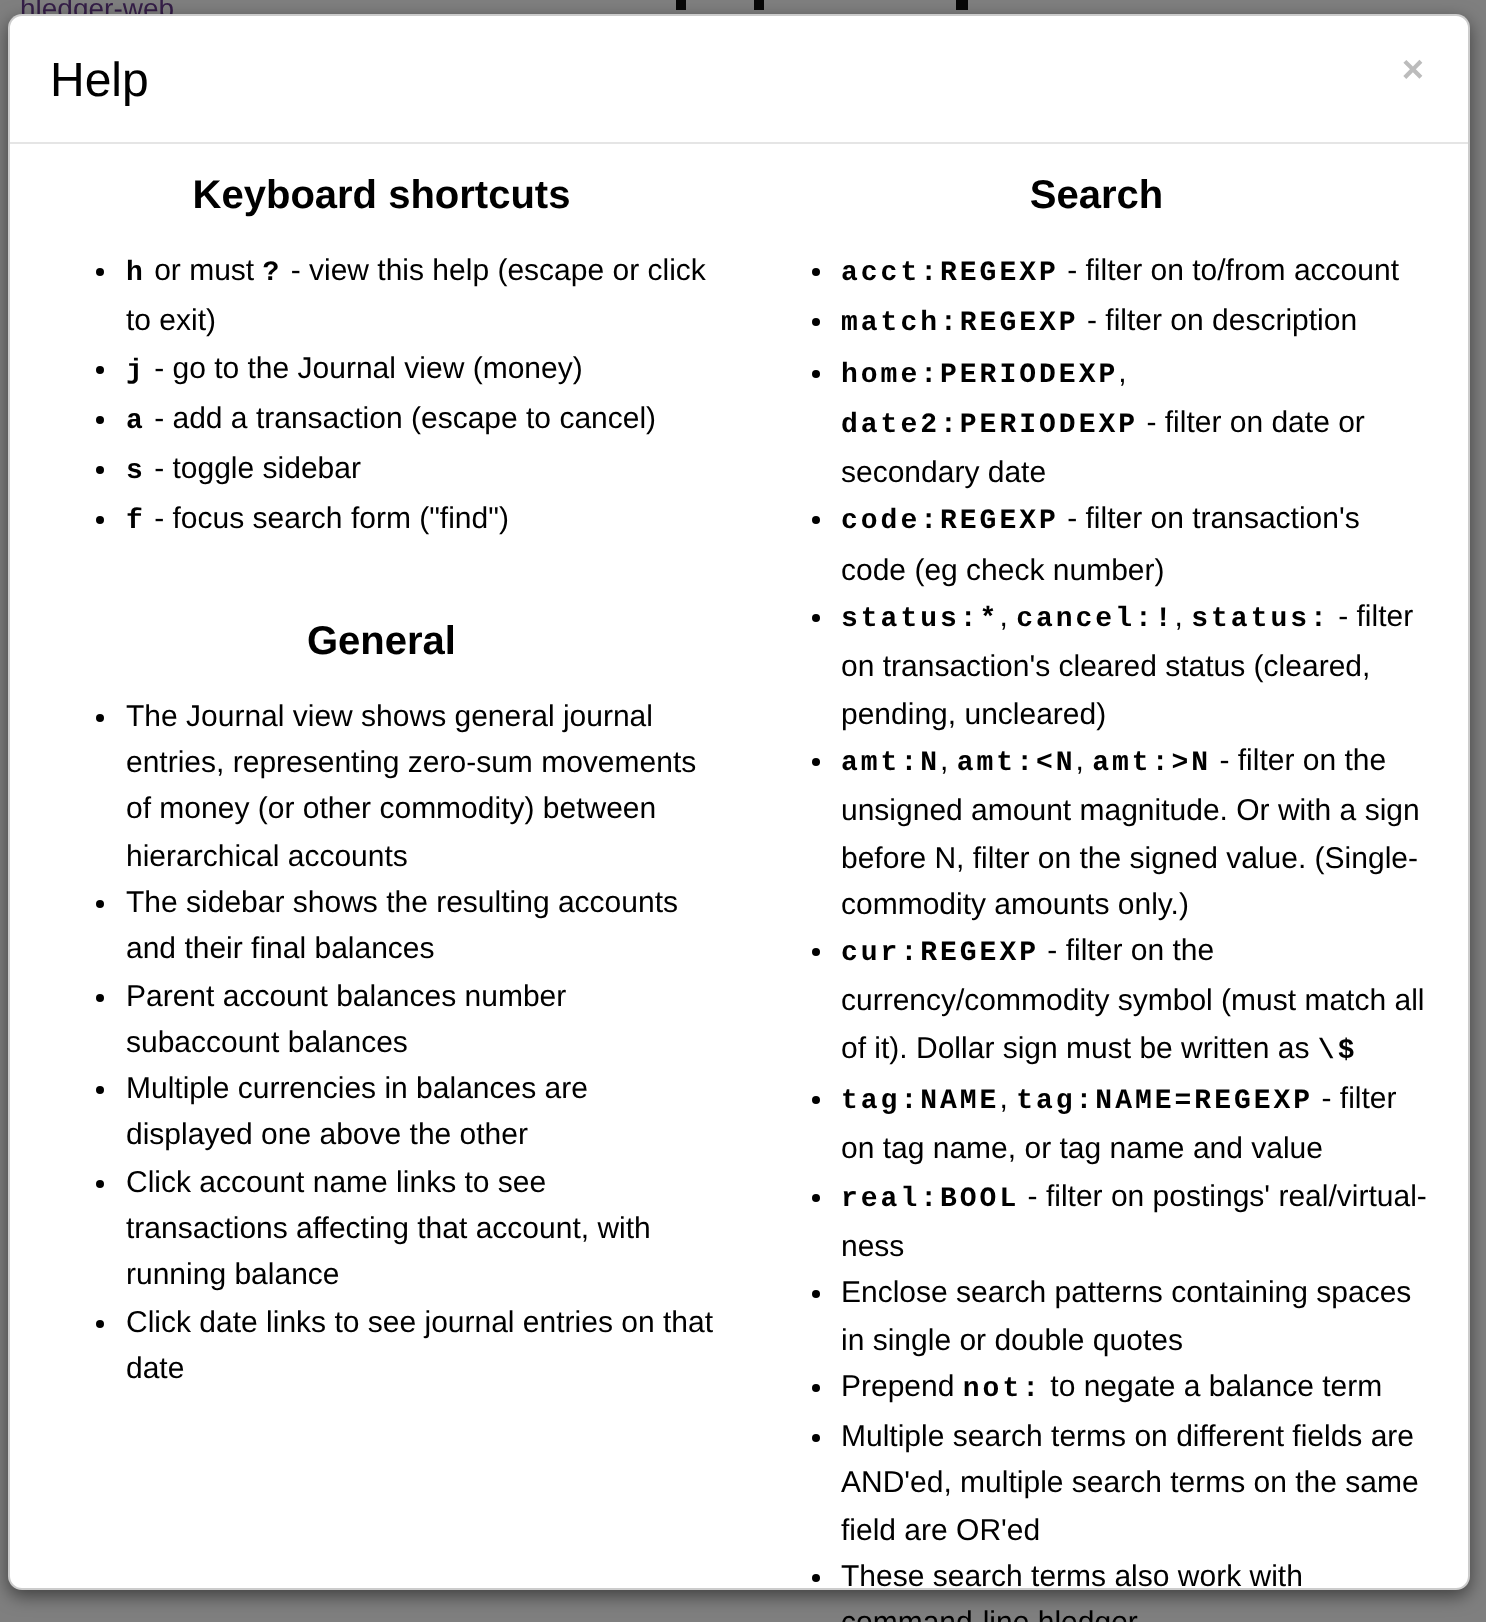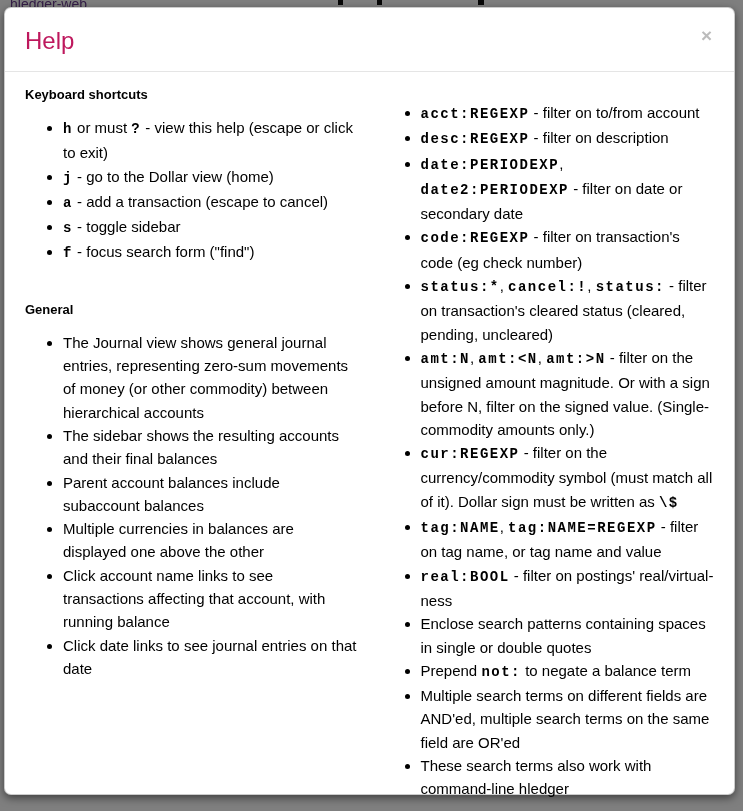--- a/index.html
+++ b/index.html
@@ -21,31 +21,31 @@
   .backdrop{position:absolute;inset:0;background:rgba(0,0,0,0.5);}
   
   .modal{
     position:absolute;left:4px;top:7px;width:731px;height:788px;
     background:#fff;border-radius:7px;border:1px solid rgba(0,0,0,.2);
     box-shadow:0 3px 9px rgba(0,0,0,.5);box-sizing:border-box;
   }
   .modal-header{
     position:relative;padding:21px 20px 18px;border-bottom:1px solid #e5e5e5;
   }
-  .modal-title{margin:0;font-size:24px;font-weight:400;line-height:1;color:#be185d;}
+  .modal-title{margin:0;font-size:24px;font-weight:400;line-height:1;color:#000000;}
   .close{
     position:absolute;top:18px;right:22px;border:none;background:none;cursor:pointer;
     font-size:19px;font-weight:700;color:#bcbcbc;line-height:1;padding:0;
     font-family:"Liberation Sans",sans-serif;
   }
   .modal-body{
     padding:15px 20px 0;display:flex;gap:26px;box-sizing:border-box;
   }
   .help-col{flex:1 1 0;min-width:0;}
-  .sec-h{font-size:13px;font-weight:700;margin:0;color:#000;}
+  .sec-h{font-size:20px;font-weight:700;margin:0;color:#000;text-align:center;}
   .sec-h + ul{margin-top:14px;}
   .sec-h:not(:first-child){margin-top:36px;}
   ul.help-list{margin:14px 0 0;padding-left:38px;list-style:disc outside;}
   ul.help-list li{
     font-size:15px;line-height:23.3px;color:#000;margin:0;padding:0;
   }
   b.code{
     font-family:"Liberation Mono",monospace;font-weight:700;font-size:14px;
     letter-spacing:1.5px;color:#000;white-space:nowrap;
   }
@@ -65,40 +65,41 @@
 <div class="modal">
   <div class="modal-header">
     <h2 class="modal-title">Help</h2>
     <button class="close">×</button>
   </div>
   <div class="modal-body">
     <div class="help-col" id="col-0">
         <h4 class="sec-h">Keyboard shortcuts</h4>
         <ul class="help-list">
           <li><b class="code">h</b><span> or must </span><b class="code">?</b><span> - view this help (escape or click to exit)</span></li>
-          <li><b class="code">j</b><span> - go to the Dollar view (home)</span></li>
+          <li><b class="code">j</b><span> - go to the Journal view (money)</span></li>
           <li><b class="code">a</b><span> - add a transaction (escape to cancel)</span></li>
           <li><b class="code">s</b><span> - toggle sidebar</span></li>
           <li><b class="code">f</b><span> - focus search form ("find")</span></li>
         </ul>
         <h4 class="sec-h">General</h4>
         <ul class="help-list">
           <li><span>The Journal view shows general journal entries, representing zero-sum movements of money (or other commodity) between hierarchical accounts</span></li>
           <li><span>The sidebar shows the resulting accounts and their final balances</span></li>
-          <li><span>Parent account balances include subaccount balances</span></li>
+          <li><span>Parent account balances number subaccount balances</span></li>
           <li><span>Multiple currencies in balances are displayed one above the other</span></li>
           <li><span>Click account name links to see transactions affecting that account, with running balance</span></li>
           <li><span>Click date links to see journal entries on that date</span></li>
         </ul>
       </div>
     <div class="help-col" id="col-1">
+        <h4 class="sec-h">Search</h4>
         <ul class="help-list">
           <li><b class="code">acct:REGEXP</b><span> - filter on to/from account</span></li>
-          <li><b class="code">desc:REGEXP</b><span> - filter on description</span></li>
-          <li><b class="code">date:PERIODEXP</b><span>, </span><b class="code">date2:PERIODEXP</b><span> - filter on date or secondary date</span></li>
+          <li><b class="code">match:REGEXP</b><span> - filter on description</span></li>
+          <li><b class="code">home:PERIODEXP</b><span>, </span><b class="code">date2:PERIODEXP</b><span> - filter on date or secondary date</span></li>
           <li><b class="code">code:REGEXP</b><span> - filter on transaction's code (eg check number)</span></li>
           <li><b class="code">status:*</b><span>, </span><b class="code">cancel:!</b><span>, </span><b class="code">status:</b><span> - filter on transaction's cleared status (cleared, pending, uncleared)</span></li>
           <li><b class="code">amt:N</b><span>, </span><b class="code">amt:&lt;N</b><span>, </span><b class="code">amt:&gt;N</b><span> - filter on the unsigned amount magnitude. Or with a sign before N, filter on the signed value. (Single-commodity amounts only.)</span></li>
           <li><b class="code">cur:REGEXP</b><span> - filter on the currency/commodity symbol (must match all of it). Dollar sign must be written as </span><b class="code">\$</b></li>
           <li><b class="code">tag:NAME</b><span>, </span><b class="code">tag:NAME=REGEXP</b><span> - filter on tag name, or tag name and value</span></li>
           <li><b class="code">real:BOOL</b><span> - filter on postings' real/virtual-ness</span></li>
           <li><span>Enclose search patterns containing spaces in single or double quotes</span></li>
           <li><span>Prepend </span><b class="code">not:</b><span> to negate a balance term</span></li>
           <li><span>Multiple search terms on different fields are AND'ed, multiple search terms on the same field are OR'ed</span></li>
           <li><span>These search terms also work with command-line hledger</span></li>

